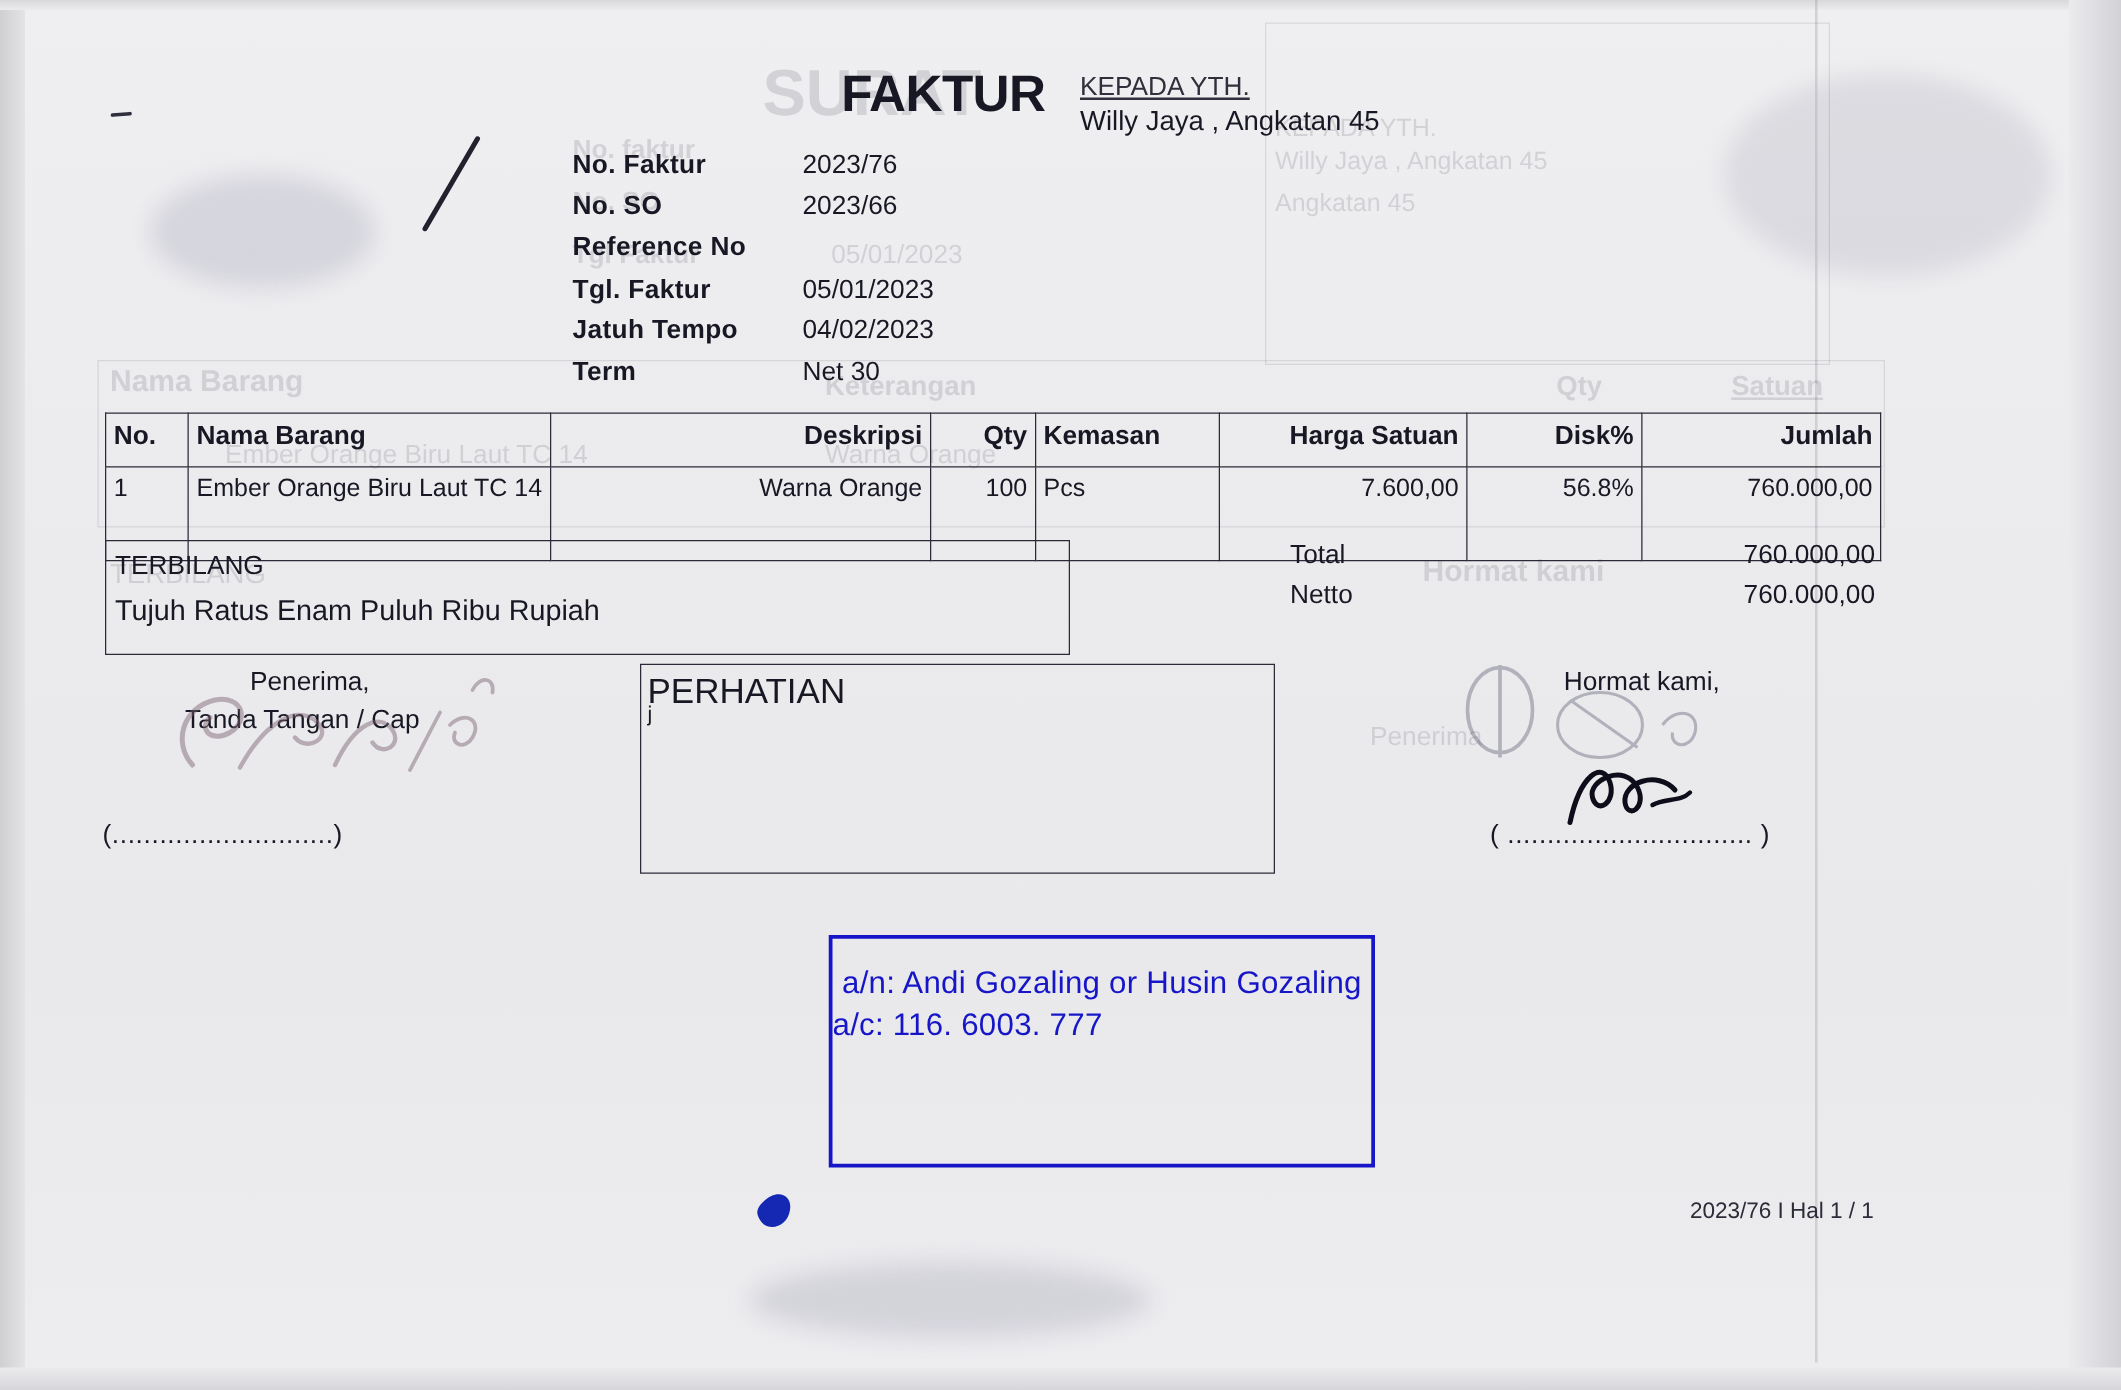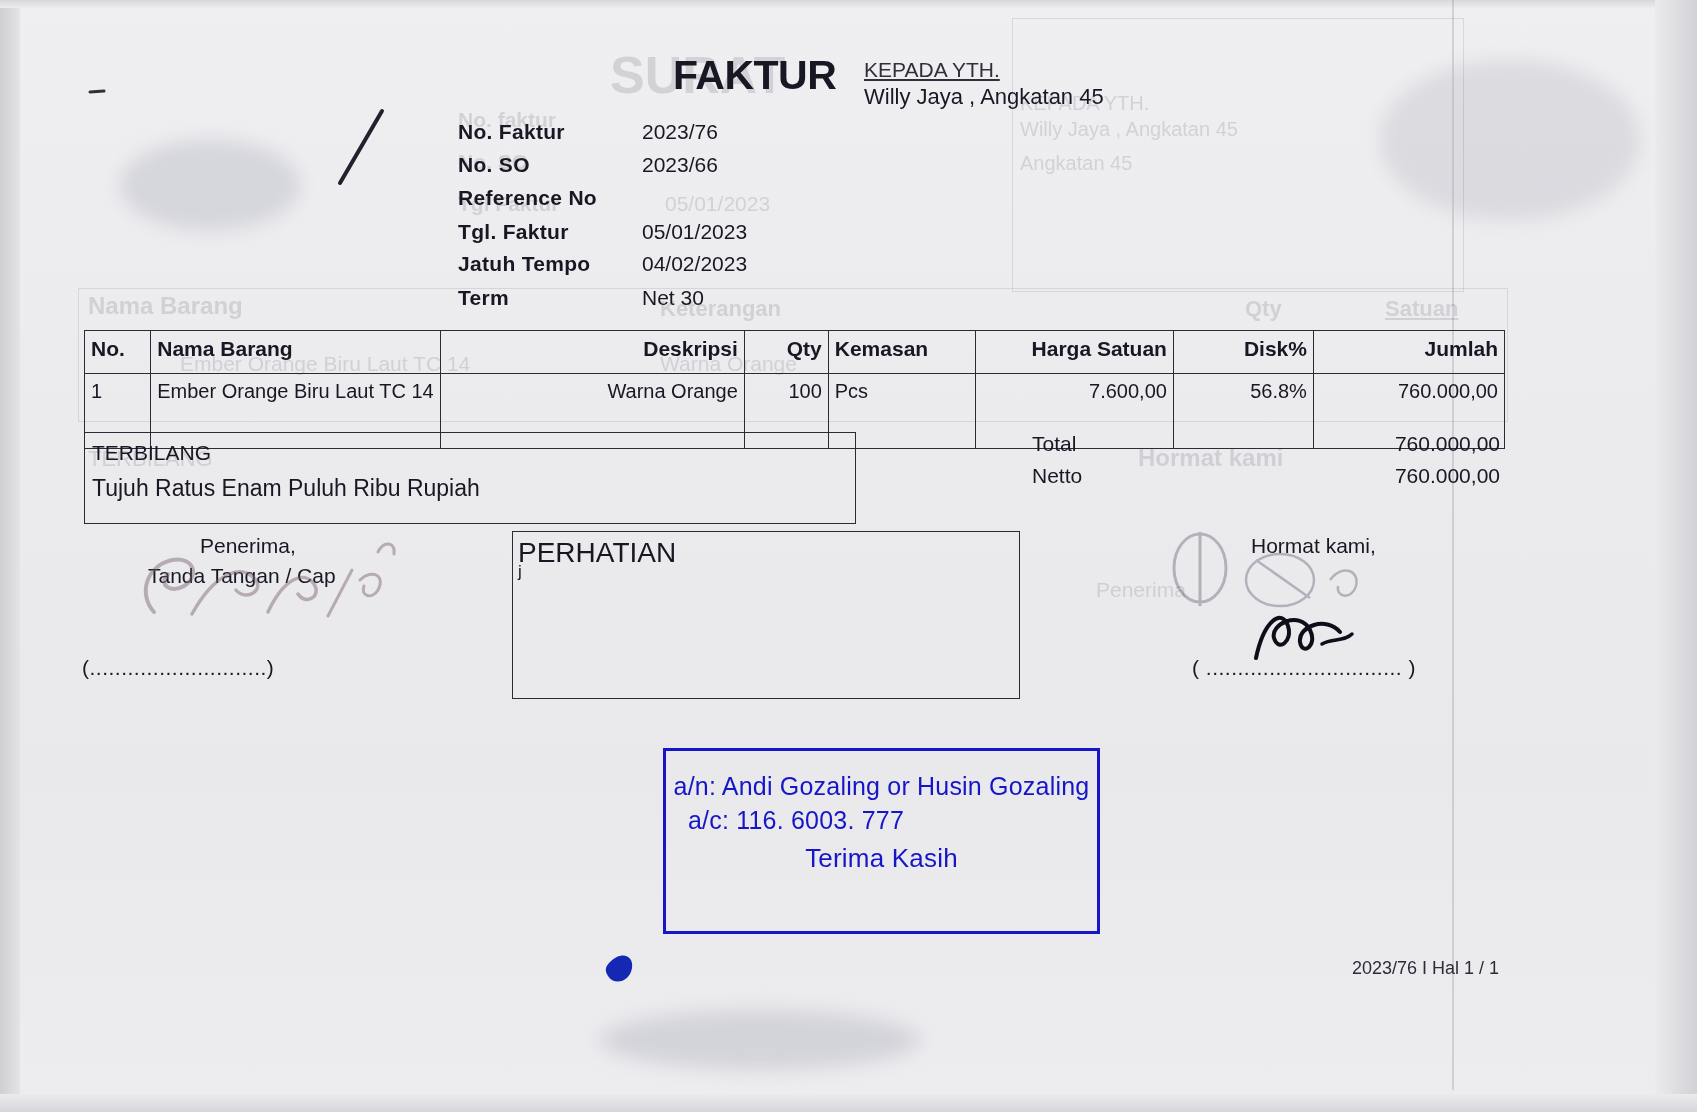--- a/index.html
+++ b/index.html
@@ -185,21 +185,21 @@
     color: #1616c8;
     text-align: center;
     font-size: 25px;
     line-height: 1.36;
     padding-top: 18px;
     box-sizing: border-box;
     letter-spacing: 0.2px;
   }
   .stamp .l1 { font-size: 26px; }
   .stamp .l2 { font-size: 25px; }
-  .stamp .l3 { font-size: 25px; text-align: left; padding-left: 22px; }
+  .stamp .l3 { font-size: 25px; text-align: left; }
   .stamp .l4 { font-size: 26px; padding-top: 4px; }
 
   .footer-ref { font-size: 18px; color: #2c2c38; }
 
   
   .pen {
     position: absolute;
     pointer-events: none;
   }
 </style>
@@ -309,21 +309,20 @@
     <div class="perhatian-box"></div>
     <div class="t perhatian-label" style="left:518px; top:537px;">PERHATIAN</div>
     <div class="t perhatian-sub" style="left:518px; top:562px;">j</div>
 
     <div class="t sig-text" style="left:1251px; top:534px;">Hormat kami,</div>
     <div class="t dots" style="left:1192px; top:656px;">( ............................... )</div>
 
     <div class="stamp">
       <div class="l2">a/n: Andi Gozaling or Husin Gozaling</div>
       <div class="l3">a/c: 116. 6003. 777</div>
-      <div class="l4">Terima Kasih</div>
     </div>
 
     <div class="t footer-ref" style="left:1352px; top:958px;">2023/76 I Hal 1 / 1</div>
   </div>
 
   <div>
 
     <svg class="pen" style="left:320px; top:105px;" width="80" height="90" viewBox="0 0 80 90">
       <path d="M62 6 L20 78" stroke="#22222e" stroke-width="4" fill="none" stroke-linecap="round"></path>
     </svg>

